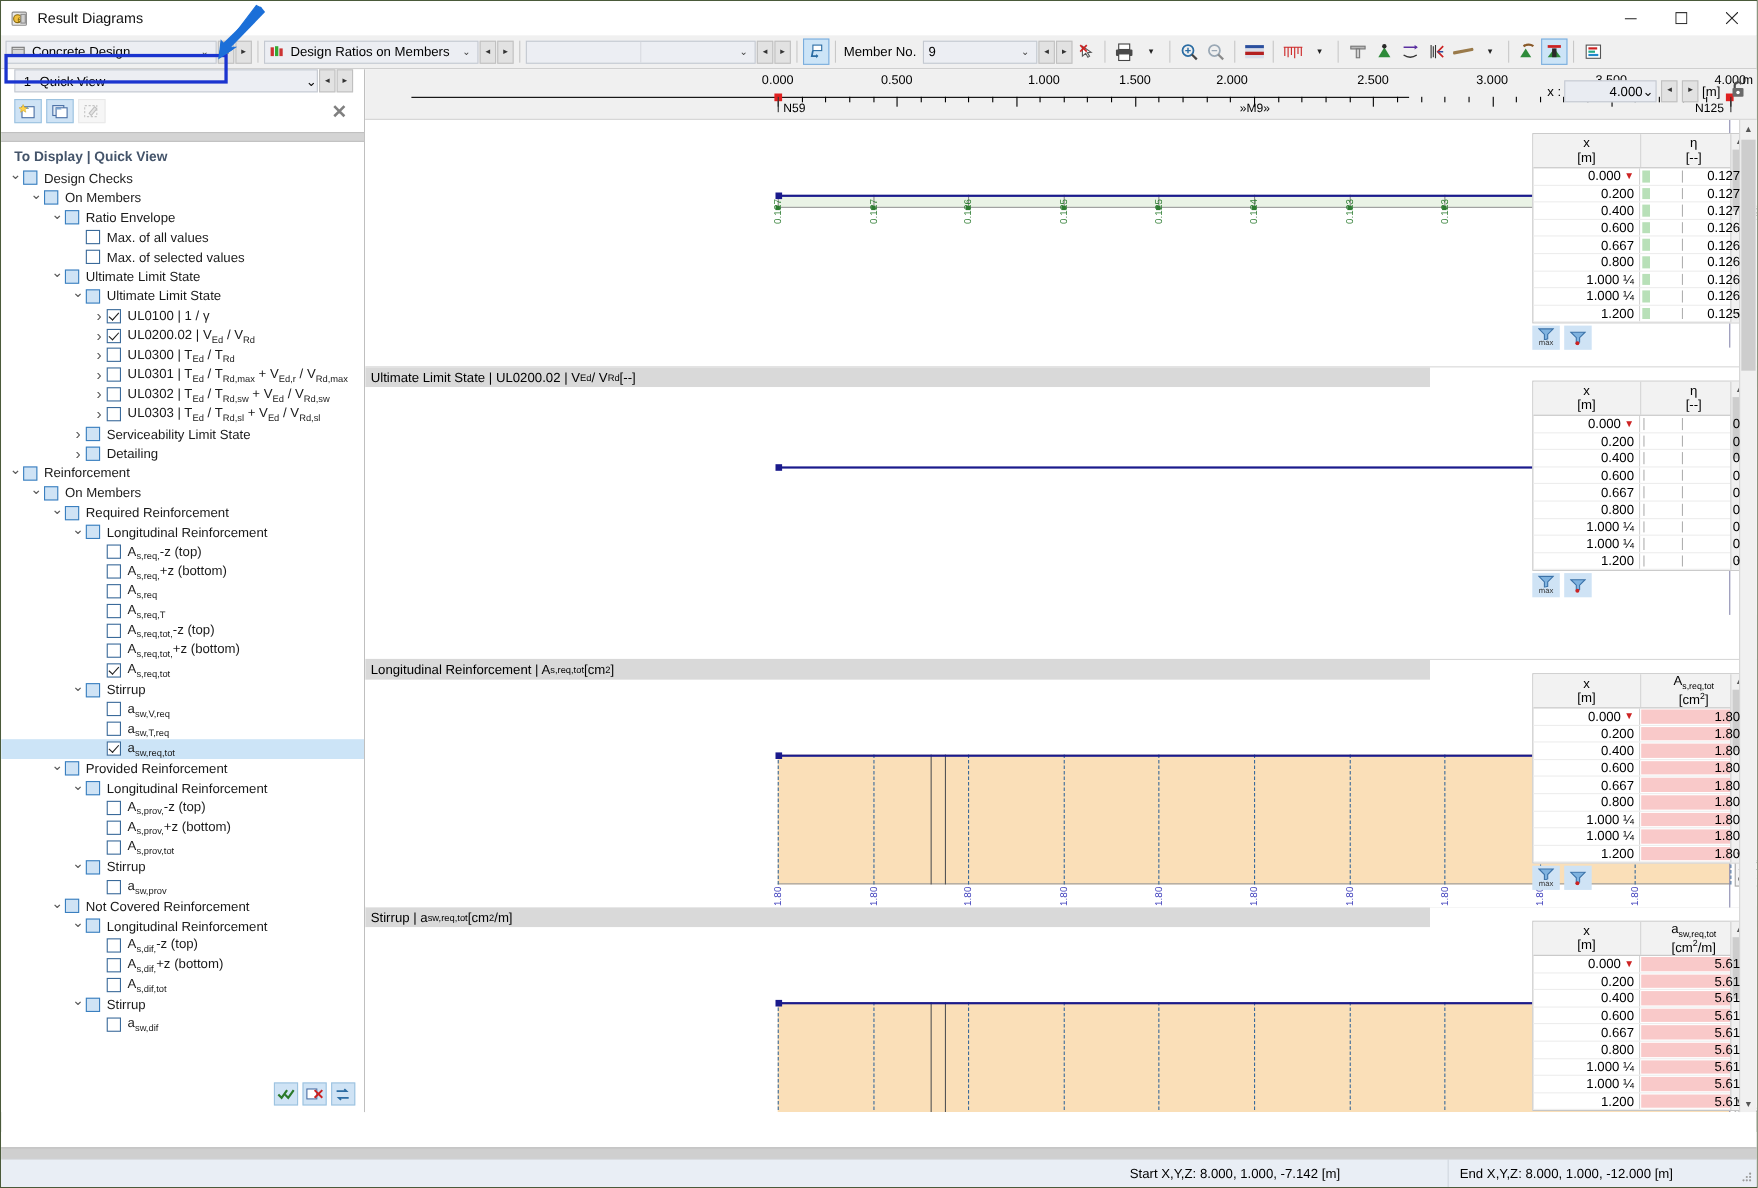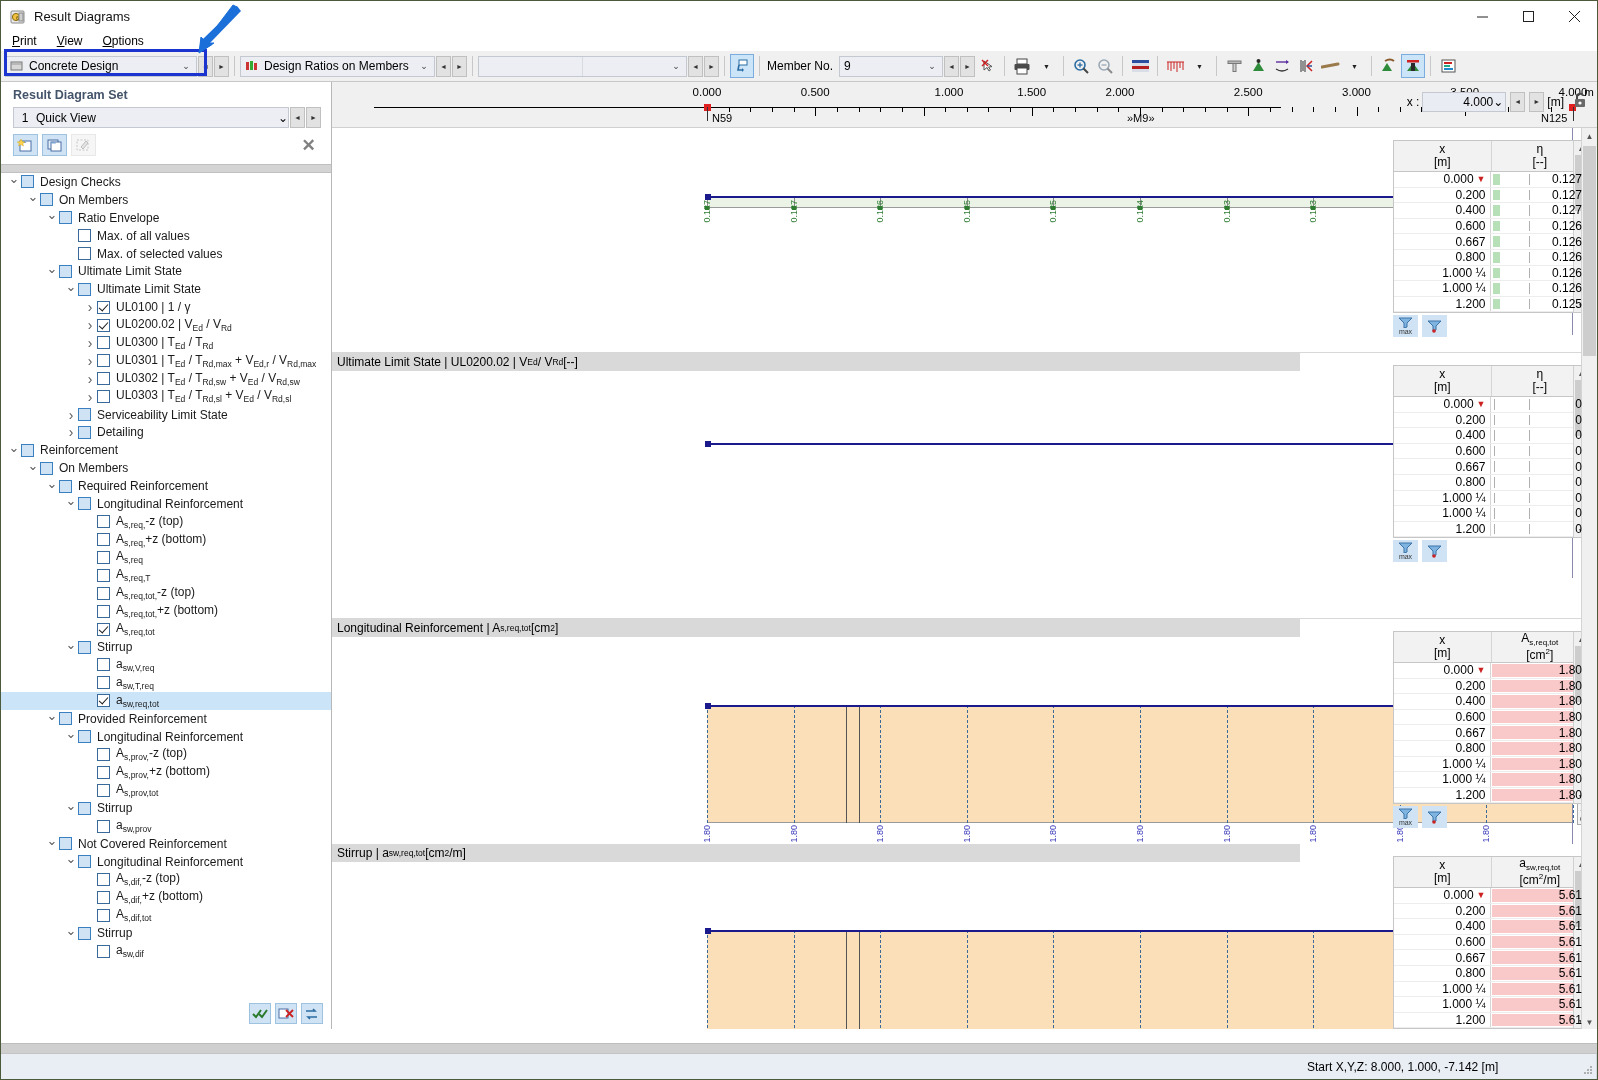--- a/index.html
+++ b/index.html
@@ -499,31 +499,20 @@
       </div>
       <div class="win-btn close">
         <svg width="11" height="11">
             <line x1="0" y1="0" x2="11" y2="11" stroke="#222"></line>
             <line x1="11" y1="0" x2="0" y2="11" stroke="#222"></line>
           </svg>
       </div>
     </div>
   </div>
 
-  <div class="menubar">
-    <div class="mi">
-      <span style="text-decoration:underline">P</span><span>rint</span>
-    </div>
-    <div class="mi">
-      <span style="text-decoration:underline">V</span><span>iew</span>
-    </div>
-    <div class="mi">
-      <span style="text-decoration:underline">O</span><span>ptions</span>
-    </div>
-  </div>
 
   <div class="toolbar">
 
     <div class="combo" style="width:192px;">
       <svg width="15" height="14" style="margin-right:4px">
           <rect x="1" y="3" width="11" height="8" fill="#d8d8d8" stroke="#777"></rect>
           <line x1="1" y1="5" x2="12" y2="5" stroke="#999"></line>
         </svg>
       <span>Concrete Design</span>
       <span class="cb-arrow">⌄</span>
@@ -684,21 +673,20 @@
   <div class="hl-box"></div>
   <svg class="blue-arrow" width="58" height="52" viewBox="0 0 58 52">
     <path d="M50 4 L20 40 L27 40 L12 50 L14 34 L18 39 L46 2 Z" fill="#1b6fd8" stroke="#1b6fd8"></path>
     <path d="M12 50 L14 34 L25 42 Z" fill="#1b6fd8"></path>
     <path d="M16 36 L50 3 L54 8 L21 42 Z" fill="#1b6fd8"></path>
   </svg>
 
   <div class="main">
 
     <div class="leftpanel">
-      <div class="panel-hdr">Result Diagram Set</div>
       <div class="rds-row">
         <div class="rds-combo">
           <span class="num">1</span>
           <span>Quick View</span>
           <span class="cb-arrow" style="margin-left:auto">⌄</span>
         </div>
         <div class="spinbtn">◄</div>
         <div class="spinbtn">►</div>
       </div>
       <div class="rds-btnrow">
@@ -718,20 +706,21 @@
         </div>
         <div class="sqbtn dis">
           <svg width="17" height="15" viewBox="0 0 17 15">
             <rect x="2" y="2" width="11" height="10" fill="none" stroke="#999" stroke-dasharray="2 1.5"></rect>
             <path d="M6 9 L11 3 L13 5 L8 11 Z" fill="#cfcfcf" stroke="#8a8a8a"></path>
           </svg>
         </div>
         <div class="xbtn">✕</div>
       </div>
       <div class="panel-divider"></div>
+      <div class="tree-hdr">To Display | Quick View</div>
       <div class="tree" id="tree-container">
           <div class="tnode">
             <span class="tw expanded" style="margin-left: 6px;"></span>
             <span class="cbx grp"></span>
             <span class="tlabel">Design Checks</span>
           </div>
           <div class="tnode">
             <span class="tw expanded" style="margin-left: 25px;"></span>
             <span class="cbx grp"></span>
             <span class="tlabel">On Members</span>
@@ -1652,20 +1641,21 @@
       </div>
     </div>
   </div>
 
   <div class="memberbar"></div>
   <div class="bottom-strip"></div>
 
   <div class="statusbar">
     <div class="sb-seg" style="flex:1;border-right:none"></div>
     <div class="sb-seg" style="width:300px">Start X,Y,Z: 8.000, 1.000, -7.142 [m]</div>
+    <div class="sb-seg" style="width:280px;border-right:none">End X,Y,Z: 8.000, 1.000, -12.000 [m]</div>
     <div class="sb-grip">
       <svg width="12" height="12" viewBox="0 0 12 12">
         <circle cx="9" cy="3" r="1" fill="#9a9a9a"></circle>
           <circle cx="9" cy="6" r="1" fill="#9a9a9a"></circle>
           <circle cx="6" cy="6" r="1" fill="#9a9a9a"></circle>
         <circle cx="9" cy="9" r="1" fill="#9a9a9a"></circle>
           <circle cx="6" cy="9" r="1" fill="#9a9a9a"></circle>
           <circle cx="3" cy="9" r="1" fill="#9a9a9a"></circle>
       </svg>
     </div>

